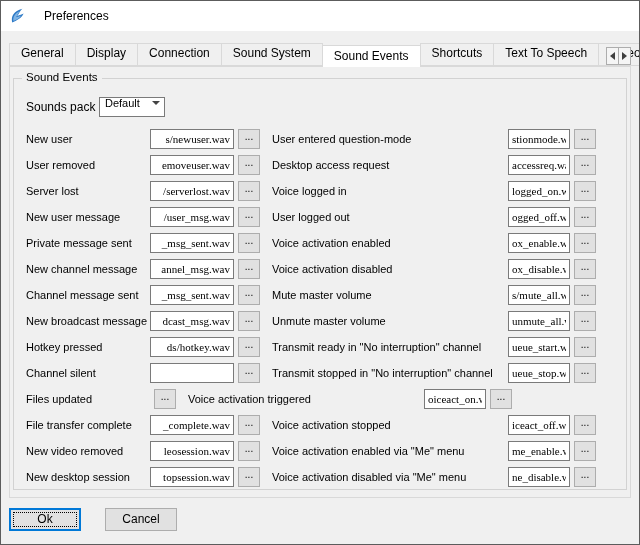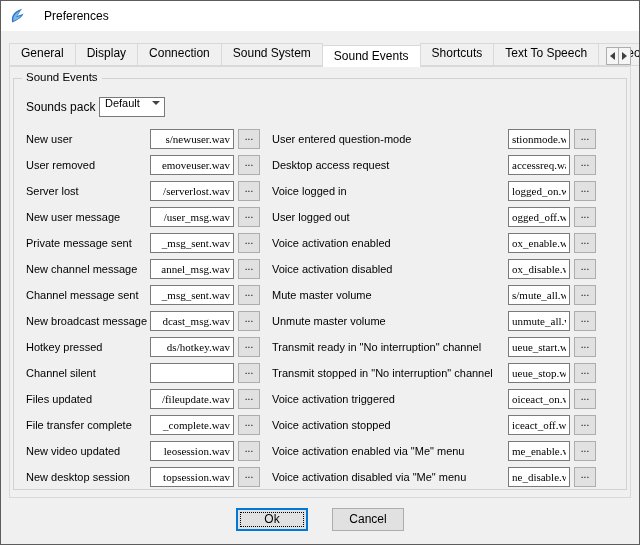--- a/index.html
+++ b/index.html
@@ -91,21 +91,21 @@
   .txt-r{width:62px;}
   .browse{
     width:22px;height:20px;margin-left:4px;flex:none;
     background:#e1e1e1;border:1px solid #adadad;
     font-size:10px;line-height:1;padding:0 0 4px 0;font-family:inherit;
     cursor:default;
   }
   
   .footer{
     flex:none;height:38px;display:flex;align-items:center;
-    justify-content:center;gap:24px;padding-top:4px;
+    gap:24px;padding-top:4px;
   }
   .btn{
     width:72px;height:23px;background:#e1e1e1;border:1px solid #adadad;
     font-size:12px;font-family:inherit;position:relative;cursor:default;
   }
   .btn-ok{border-color:#0078d7;box-shadow:inset 0 0 0 1px #0078d7;}
   .btn-ok::after{content:"";position:absolute;inset:3px;border:1px dotted #000;}
 </style>
 </head>
 <body>
@@ -230,36 +230,35 @@
             <div class="row">
               <span class="lbl lbl-l">Channel silent</span>
               <input type="text" class="txt txt-l" value="" style="">
               <button class="browse">...</button>
               <span class="lbl lbl-r">Transmit stopped in "No interruption" channel</span>
               <input type="text" class="txt txt-r" value="ueue_stop.wav" style="">
               <button class="browse">...</button>
             </div>
             <div class="row">
               <span class="lbl lbl-l">Files updated</span>
-              <input type="text" class="txt txt-l" value="/fileupdate.wav" style="">
               <button class="browse">...</button>
               <span class="lbl lbl-r">Voice activation triggered</span>
               <input type="text" class="txt txt-r" value="oiceact_on.wav" style="">
               <button class="browse">...</button>
             </div>
             <div class="row">
               <span class="lbl lbl-l">File transfer complete</span>
               <input type="text" class="txt txt-l" value="_complete.wav" style="">
               <button class="browse">...</button>
               <span class="lbl lbl-r">Voice activation stopped</span>
               <input type="text" class="txt txt-r" value="iceact_off.wav" style="">
               <button class="browse">...</button>
             </div>
             <div class="row">
-              <span class="lbl lbl-l">New video updated</span>
+              <span class="lbl lbl-l">New video removed</span>
               <input type="text" class="txt txt-l" value="leosession.wav" style="">
               <button class="browse">...</button>
               <span class="lbl lbl-r">Voice activation enabled via "Me" menu</span>
               <input type="text" class="txt txt-r" value="me_enable.wav" style="">
               <button class="browse">...</button>
             </div>
             <div class="row">
               <span class="lbl lbl-l">New desktop session</span>
               <input type="text" class="txt txt-l" value="topsession.wav" style="">
               <button class="browse">...</button>

